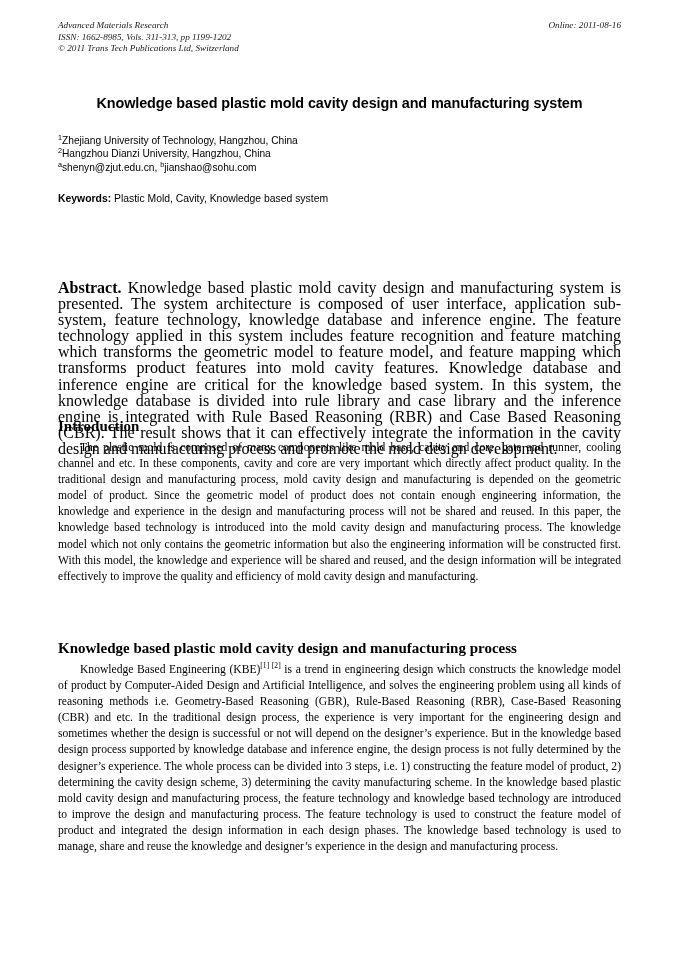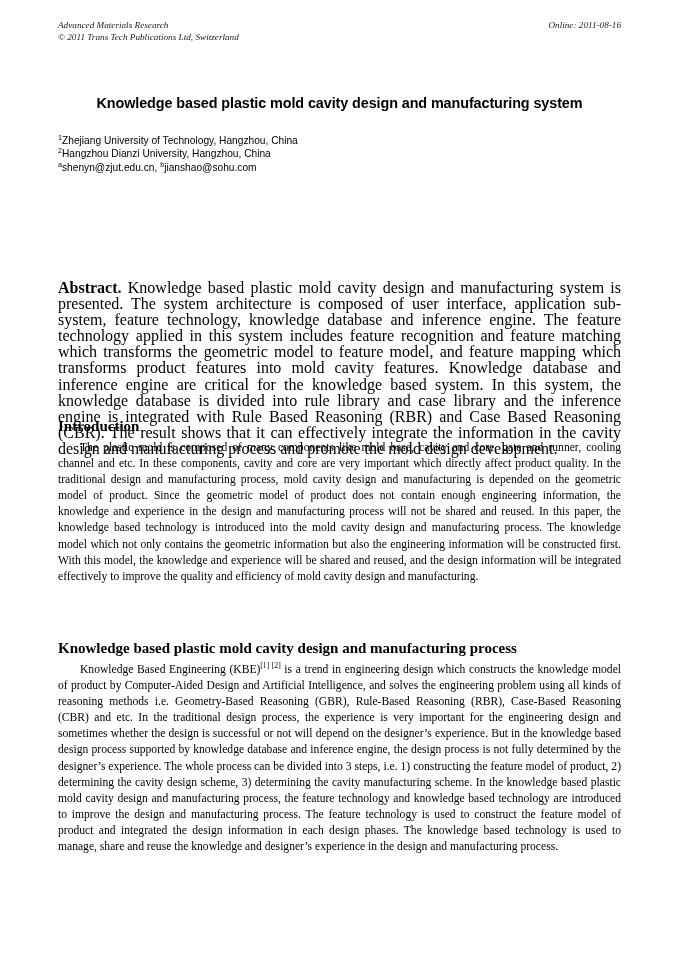--- a/index.html
+++ b/index.html
@@ -162,36 +162,40 @@
   #heading-kbp   { top: 641px; }
   #par-kbp       { top: 662px; }
 </style>
 </head>
 <body>
 
 <div class="page">
 
   <div class="journal-header">
     <span class="row">Advanced Materials Research</span>
+    <span class="row">ISSN: 1662-8985, Vols. 311-313, pp 1199-1202</span>
     <span class="row">© 2011 Trans Tech Publications Ltd, Switzerland</span>
     <span class="online">Online: 2011-08-16</span>
   </div>
 
   <h1 class="paper-title">Knowledge based plastic mold cavity design and manufacturing system</h1>
 
 
   <div class="affiliations">
     <span class="aff-line"><sup>1</sup><span>Zhejiang University of Technology, Hangzhou, China</span>
     </span>
     <span class="aff-line"><sup>2</sup><span>Hangzhou Dianzi University, Hangzhou, China</span>
     </span>
     <span class="aff-line"><sup>a</sup><span>shenyn@zjut.edu.cn, </span><sup>b</sup><span>jianshao@sohu.com</span>
     </span>
   </div>
 
+  <div class="keywords">
+    <span class="kw-label">Keywords:</span><span> Plastic Mold, Cavity, Knowledge based system</span>
+  </div>
 
   <div class="abstract">
     <span class="ab-label">Abstract.</span><span> Knowledge based plastic mold cavity design and manufacturing system is presented. The system architecture is composed of user interface, application sub-system, feature technology, knowledge database and inference engine. The feature technology applied in this system includes feature recognition and feature matching which transforms the geometric model to feature model, and feature mapping which transforms product features into mold cavity features. Knowledge database and inference engine are critical for the knowledge based system. In this system, the knowledge database is divided into rule library and case library and the inference engine is integrated with Rule Based Reasoning (RBR) and Case Based Reasoning (CBR). The result shows that it can effectively integrate the information in the cavity design and manufacturing process and promote the mold design development.</span>
   </div>
 
   <div class="section-heading" id="heading-intro">Introduction</div>
   <div class="body-par" id="par-intro">The plastic mold is composed of many components like mold base, cavity and core, gate and runner, cooling channel and etc. In these components, cavity and core are very important which directly affect product quality. In the traditional design and manufacturing process, mold cavity design and manufacturing is depended on the geometric model of product. Since the geometric model of product does not contain enough engineering information, the knowledge and experience in the design and manufacturing process will not be shared and reused. In this paper, the knowledge based technology is introduced into the mold cavity design and manufacturing process. The knowledge model which not only contains the geometric information but also the engineering information will be constructed first. With this model, the knowledge and experience will be shared and reused, and the design information will be integrated effectively to improve the quality and efficiency of mold cavity design and manufacturing.</div>
 
   <div class="section-heading" id="heading-kbp">Knowledge based plastic mold cavity design and manufacturing process</div>
   <div class="body-par" id="par-kbp"><span>Knowledge Based Engineering (KBE)</span><sup>[1] [2]</sup><span> is a trend in engineering design which constructs the knowledge model of product by Computer-Aided Design and Artificial Intelligence, and solves the engineering problem using all kinds of reasoning methods i.e. Geometry-Based Reasoning (GBR), Rule-Based Reasoning (RBR), Case-Based Reasoning (CBR) and etc. In the traditional design process, the experience is very important for the engineering design and sometimes whether the design is successful or not will depend on the designer’s experience. But in the knowledge based design process supported by knowledge database and inference engine, the design process is not fully determined by the designer’s experience. The whole process can be divided into 3 steps, i.e. 1) constructing the feature model of product, 2) determining the cavity design scheme, 3) determining the cavity manufacturing scheme. In the knowledge based plastic mold cavity design and manufacturing process, the feature technology and knowledge based technology are introduced to improve the design and manufacturing process. The feature technology is used to construct the feature model of product and integrated the design information in each design phases. The knowledge based technology is used to manage, share and reuse the knowledge and designer’s experience in the design and manufacturing process.</span>

